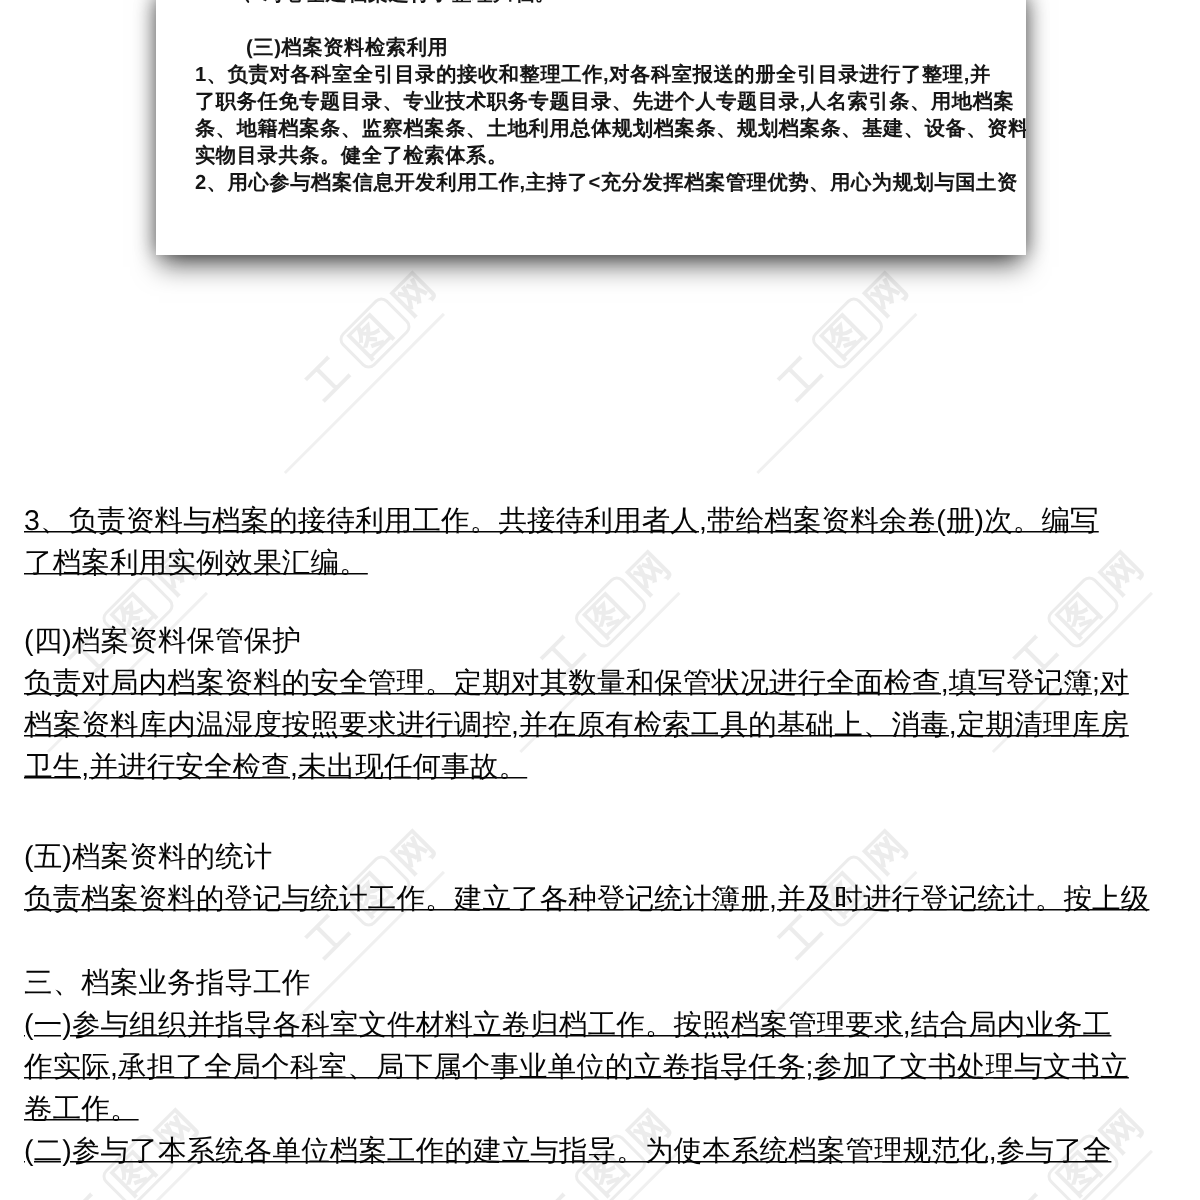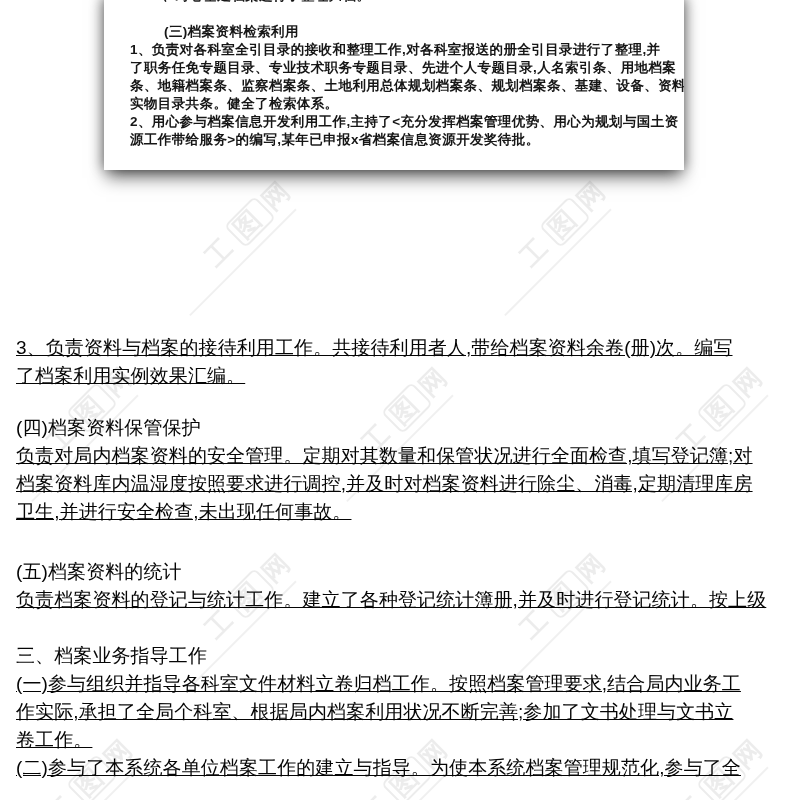--- a/index.html
+++ b/index.html
@@ -118,30 +118,29 @@
 
 <div id="screenshot">
     <div class="shot-line cut-top">4、对卷基建档案进行了整理归档。</div>
     <div class="shot-line blank"></div>
     <div class="shot-line heading">(三)档案资料检索利用</div>
     <div class="shot-line">1、负责对各科室全引目录的接收和整理工作,对各科室报送的册全引目录进行了整理,并</div>
     <div class="shot-line">了职务任免专题目录、专业技术职务专题目录、先进个人专题目录,人名索引条、用地档案</div>
     <div class="shot-line">条、地籍档案条、监察档案条、土地利用总体规划档案条、规划档案条、基建、设备、资料、</div>
     <div class="shot-line">实物目录共条。健全了检索体系。</div>
     <div class="shot-line">2、用心参与档案信息开发利用工作,主持了&lt;充分发挥档案管理优势、用心为规划与国土资</div>
-    <div class="shot-line">源工作带给服务&gt;的编写,某年已申报x省档案信息资源开发奖待批。</div>
   </div>
 
 <div id="document-body">
     <div class="doc-line">3、负责资料与档案的接待利用工作。共接待利用者人,带给档案资料余卷(册)次。编写</div>
     <div class="doc-line">了档案利用实例效果汇编。</div>
     <div class="doc-heading gap-24">(四)档案资料保管保护</div>
     <div class="doc-line">负责对局内档案资料的安全管理。定期对其数量和保管状况进行全面检查,填写登记簿;对</div>
-    <div class="doc-line">档案资料库内温湿度按照要求进行调控,并及时对档案资料进行除尘、消毒,定期清理库房</div>
+    <div class="doc-line">档案资料库内温湿度按照要求进行调控,并在原有检索工具的基础上、消毒,定期清理库房</div>
     <div class="doc-line">卫生,并进行安全检查,未出现任何事故。</div>
     <div class="doc-heading gap-32">(五)档案资料的统计</div>
     <div class="doc-line">负责档案资料的登记与统计工作。建立了各种登记统计簿册,并及时进行登记统计。按上级</div>
     <div class="doc-heading gap-28">三、档案业务指导工作</div>
     <div class="doc-line">(一)参与组织并指导各科室文件材料立卷归档工作。按照档案管理要求,结合局内业务工</div>
-    <div class="doc-line">作实际,承担了全局个科室、根据局内档案利用状况不断完善;参加了文书处理与文书立</div>
+    <div class="doc-line">作实际,承担了全局个科室、局下属个事业单位的立卷指导任务;参加了文书处理与文书立</div>
     <div class="doc-line">卷工作。</div>
     <div class="doc-line">(二)参与了本系统各单位档案工作的建立与指导。为使本系统档案管理规范化,参与了全</div>
   </div>
 
 </body></html>

